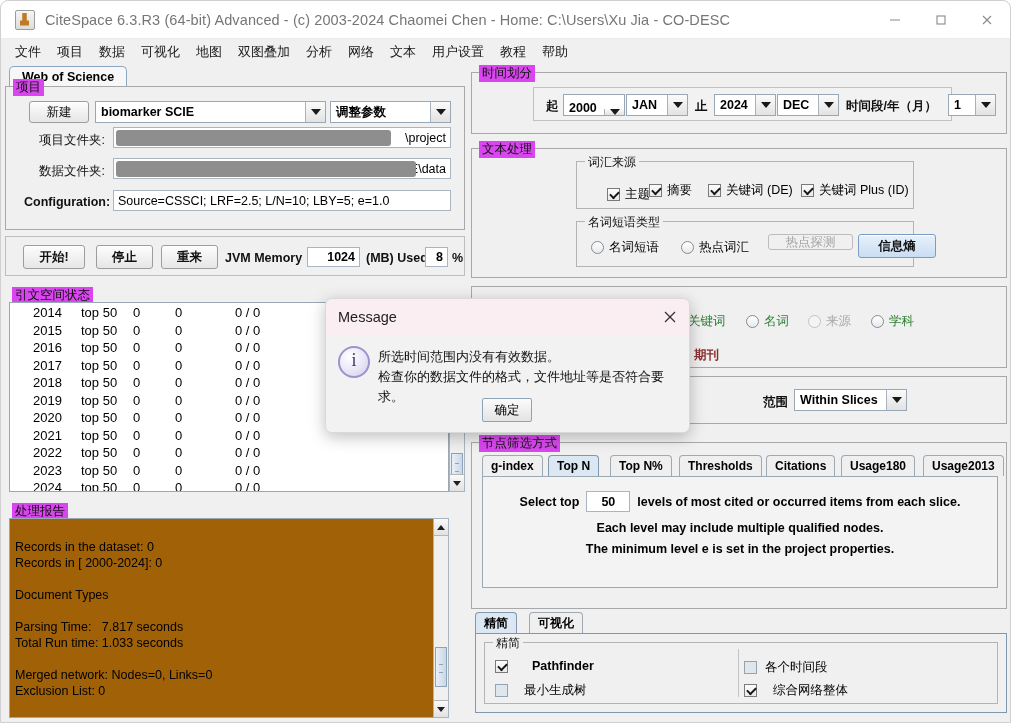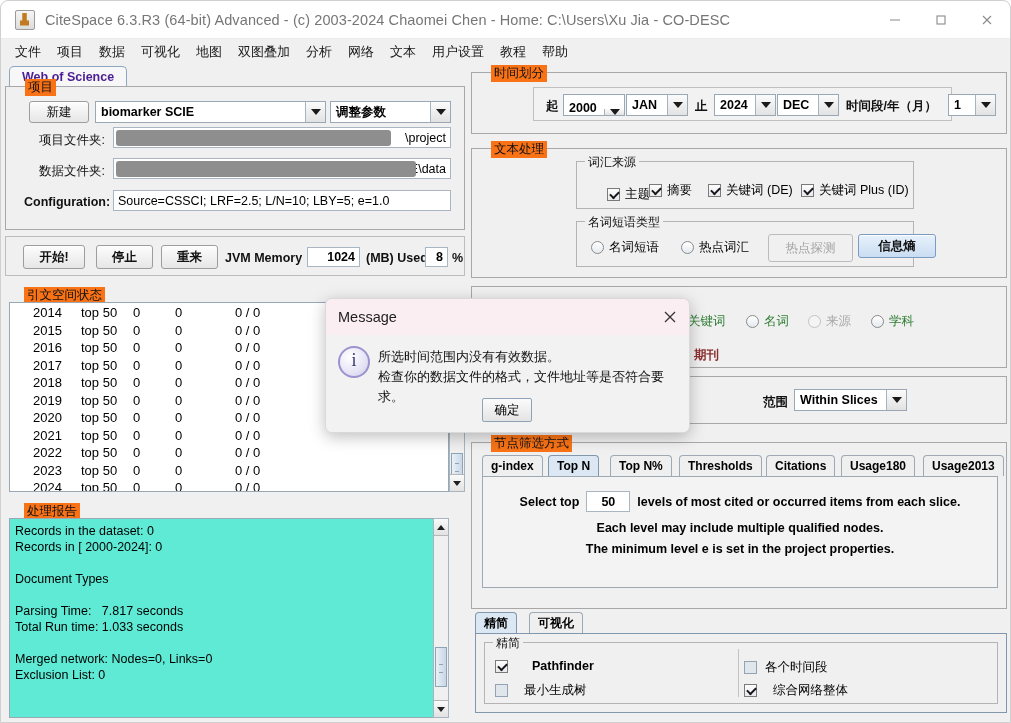--- a/index.html
+++ b/index.html
@@ -79,22 +79,22 @@
   .col-right { position: absolute; left: 468px; top: 0; width: 540px; height: 660px; }
 
   
   .tpanel {
     position: absolute;
     border: 1px solid #a8a8a8;
     background: #f0f0f0;
     box-sizing: border-box;
   }
   .tpanel > .tlabel {
-    position: absolute; top: -8px; left: 19px;
-    background: #f97316; padding: 0 3px;
+    position: absolute; top: -8px; left: 7px;
+    background: #d946ef; padding: 0 3px;
     font-size: 12.5px; color: #111; white-space: nowrap;
   }
   .inner-group {
     position: absolute;
     border: 1px solid #b4b4b4;
     background: #f0f0f0;
     box-sizing: border-box;
   }
   .inner-group > .tlabel {
     position: absolute; top: -8px; left: 8px;
@@ -106,21 +106,21 @@
   .tabstrip { position: absolute; left: 4px; top: 2px; height: 22px; }
   .tab {
     position: absolute; top: 0;
     height: 22px; line-height: 21px;
     padding: 0 12px; font-size: 12.5px; font-weight: bold;
     border: 1px solid #a0a0a0; border-bottom: none;
     border-radius: 5px 5px 0 0;
     background: #f0f0f0;
     box-sizing: border-box; white-space: nowrap;
   }
-  .tab.sel { background: #f7f7f7; color: #4c1d95; border-color: #8ba7c4; }
+  .tab.sel { background: #f7f7f7; color: #000000; border-color: #8ba7c4; }
 
   
   .btn {
     background: linear-gradient(#fdfdfd,#e6e6e6);
     border: 1px solid #9d9d9d;
     border-radius: 3px;
     font-size: 12.5px; color: #111;
     display: flex; align-items: center; justify-content: center;
     box-sizing: border-box; white-space: nowrap;
     box-shadow: inset 0 1px 0 #ffffff;
@@ -197,23 +197,23 @@
   }
   .lrow span { display: block; }
   .c1 { width: 48px; padding-left: 4px; }
   .c2 { width: 52px; }
   .c3 { width: 42px; }
   .c4 { width: 60px; }
   .c5 { width: 60px; }
 
   
   .report {
-    position: absolute; background: #5eead4;
+    position: absolute; background: #a16207;
     border: 1px solid #9aa7b4; box-sizing: border-box;
-    padding: 4px 6px 0 5px; overflow: hidden;
+    padding: 20px 6px 0 5px; overflow: hidden;
     font-size: 12.5px; line-height: 16px; white-space: pre-wrap;
   }
 
   
   .vscroll {
     position: absolute; width: 16px;
     background: #f0f0f0; border: 1px solid #a8b4c0; box-sizing: border-box;
   }
   .vscroll .ar {
     height: 16px; background: linear-gradient(#fafafa,#e2e2e2);
@@ -578,21 +578,21 @@
         <div class="inner-group" style="left:104px; top:72px; width:338px; height:46px;">
           <div class="tlabel">名词短语类型</div>
           <div class="chk-row" style="left:14px; top:17px;">
             <span class="rdo"></span>
             <span>名词短语</span>
           </div>
           <div class="chk-row" style="left:104px; top:17px;">
             <span class="rdo"></span>
             <span>热点词汇</span>
           </div>
-          <div class="btn disabled" style="position:absolute; left:191px; top:12px; width:85px; height:28px;">热点探测</div>
+          <div class="btn disabled" style="position:absolute; left:191px; top:12px; width:85px; height:16px;">热点探测</div>
           <div class="btn accent" style="position:absolute; left:281px; top:12px; width:78px; height:24px;">信息熵</div>
         </div>
       </div>
 
       <div class="tpanel" style="left:2px; top:222px; width:536px; height:82px;">
         <div class="chk-row" style="left:198px; top:26px;">
           <span class="rdo"></span>
           <span style="color:#2e7d32;">关键词</span>
         </div>
         <div class="chk-row" style="left:274px; top:26px;">

